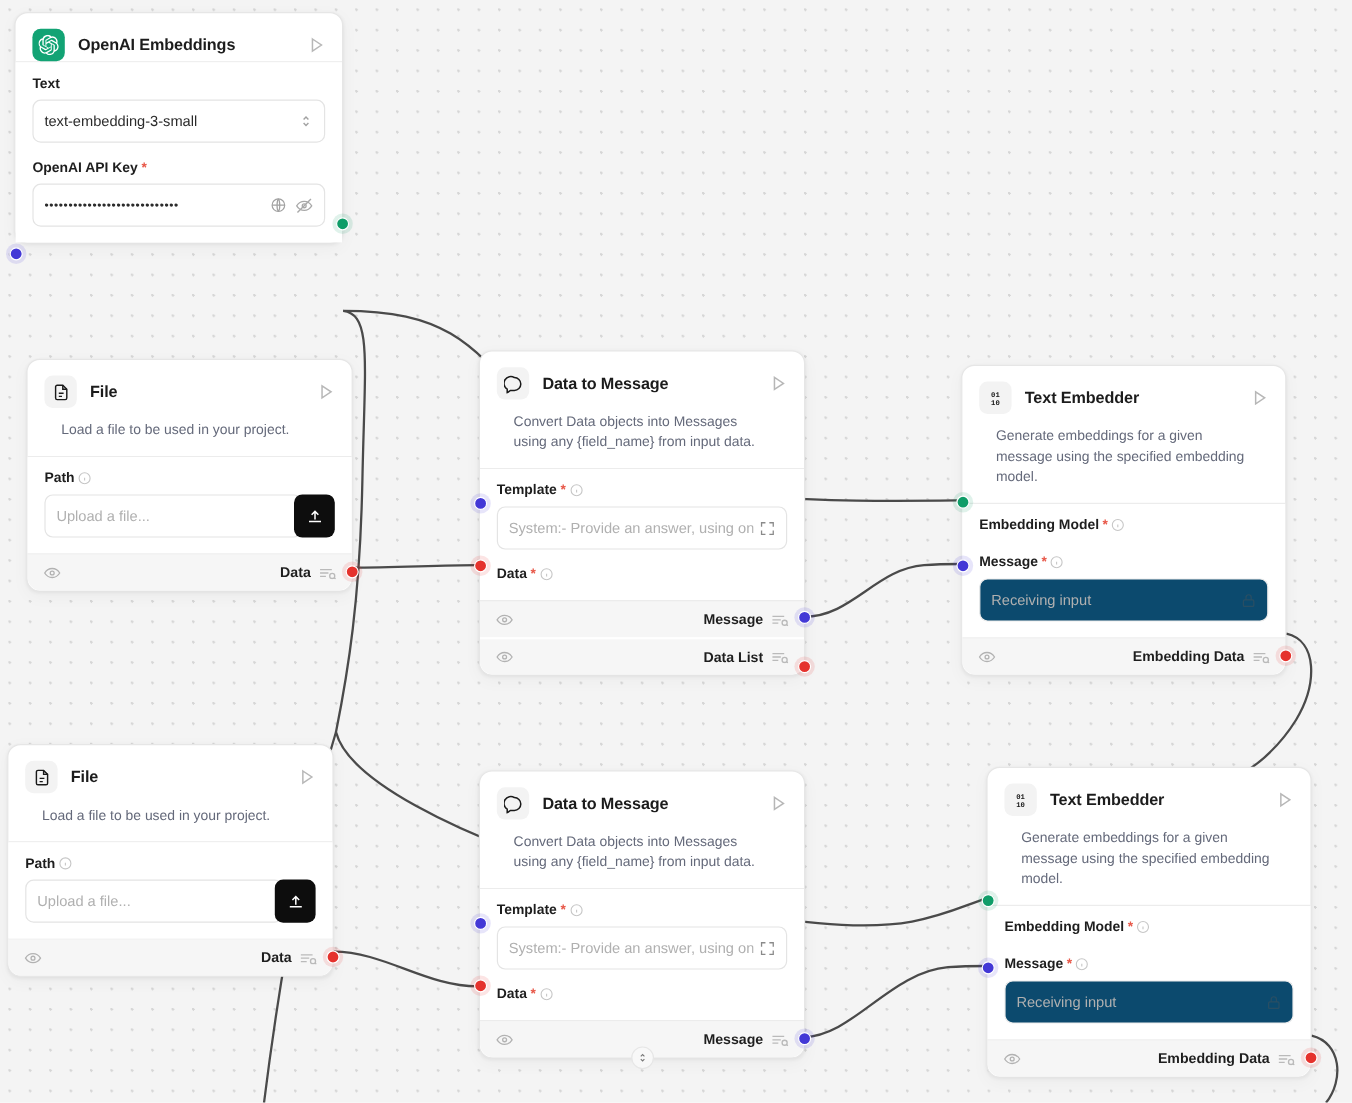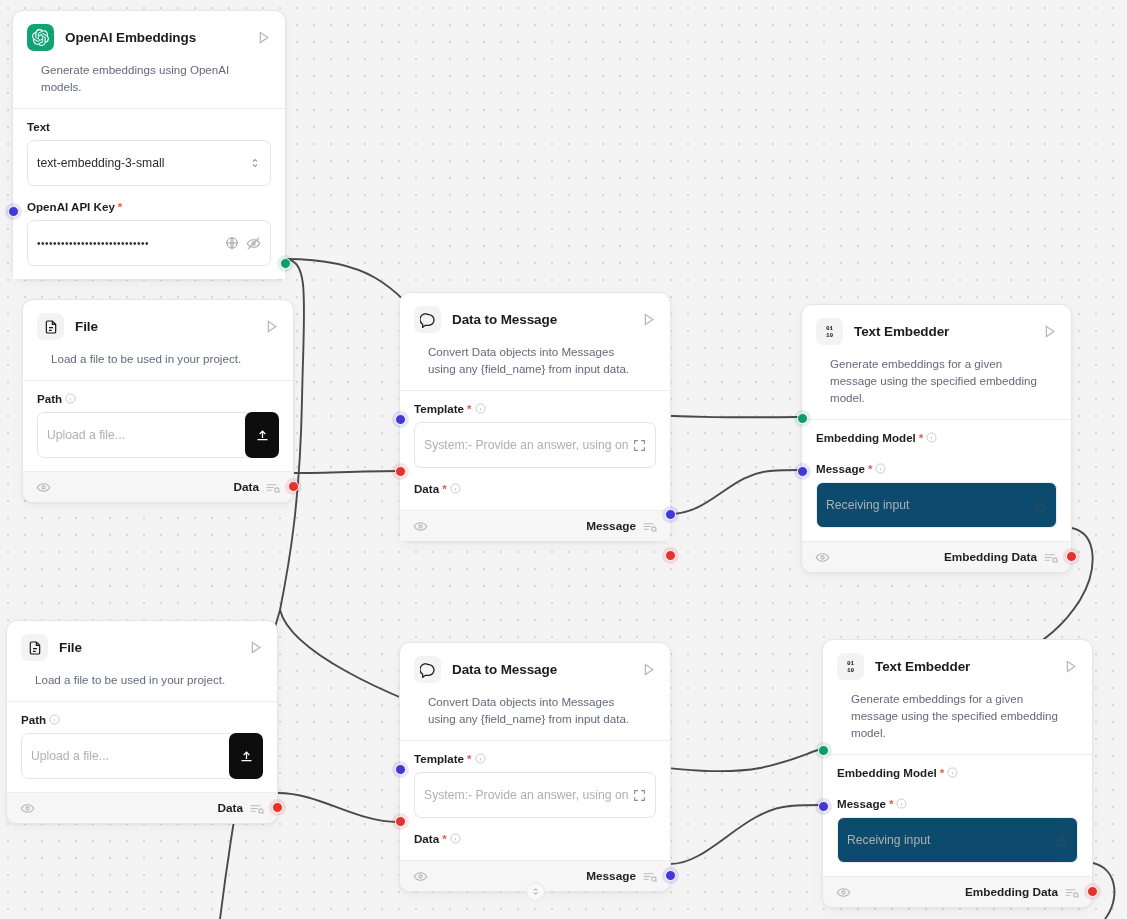--- a/index.html
+++ b/index.html
@@ -52,21 +52,21 @@
 
   .flabel {
     font-size: 11.6px; font-weight: 700; color: #1e1e1e;
     display: flex; align-items: center; gap: 3px;
     margin-bottom: 7px;
   }
   .req { color: #e8594a; font-weight: 700; font-size: 11.5px; }
   .info { width: 11px; height: 11px; opacity: .42; flex: 0 0 auto; }
 
   .input {
-    height: 46px; border: 1px solid #e4e4e4; border-radius: 7px;
+    height: 36px; border: 1px solid #e4e4e4; border-radius: 7px;
     background: #fff; display: flex; align-items: center;
     padding: 0 9px; font-size: 12.2px; color: #2b2b2b;
     overflow: hidden; white-space: nowrap;
   }
   .input.ph { color: #b0b0b0; }
   .input.locked { background: #0c4a6e; border-color: #ececec; }
   .grow { flex: 1 1 auto; overflow: hidden; white-space: nowrap; text-overflow: clip; }
   .trail { display: flex; align-items: center; gap: 7px; flex: 0 0 auto; padding-left: 5px; }
 
   .upload-row { display: flex; align-items: stretch; justify-content: space-between; }
@@ -137,21 +137,20 @@
         <div class="nicon green">
           <svg width="17" height="17" viewBox="0 0 24 24" fill="#fff">
               <path d="M22.28 9.82a5.98 5.98 0 0 0-.52-4.91 6.05 6.05 0 0 0-6.51-2.9A6.07 6.07 0 0 0 4.98 4.18a5.98 5.98 0 0 0-4 2.9 6.05 6.05 0 0 0 .74 7.1 5.98 5.98 0 0 0 .51 4.91 6.05 6.05 0 0 0 6.52 2.9A6.06 6.06 0 0 0 19.02 19.8a5.98 5.98 0 0 0 3.99-2.9 6.05 6.05 0 0 0-.73-7.08Zm-9.02 12.6a4.48 4.48 0 0 1-2.88-1.04l.14-.08 4.78-2.76a.8.8 0 0 0 .4-.68V11.1l2.02 1.17a.07.07 0 0 1 .04.05v5.58a4.5 4.5 0 0 1-4.5 4.52Zm-9.67-4.13a4.47 4.47 0 0 1-.54-3.01l.14.09 4.79 2.76a.77.77 0 0 0 .78 0l5.84-3.37v2.33a.08.08 0 0 1-.03.06L9.75 19.95a4.5 4.5 0 0 1-6.14-1.65Zm-1.26-10.4a4.47 4.47 0 0 1 2.34-1.97v5.68a.77.77 0 0 0 .39.68l5.81 3.35-2.02 1.17a.07.07 0 0 1-.07 0l-4.83-2.78a4.5 4.5 0 0 1-1.62-6.13Zm16.6 3.87-5.83-3.38L15.1 7.2a.07.07 0 0 1 .07 0l4.83 2.79a4.5 4.5 0 0 1-.68 8.11v-5.68a.78.78 0 0 0-.4-.67Zm2.01-3.03-.14-.08-4.78-2.79a.78.78 0 0 0-.79 0L9.4 9.18V6.85a.07.07 0 0 1 .03-.06l4.83-2.78a4.5 4.5 0 0 1 6.68 4.66ZM8.3 13.09l-2.02-1.16a.08.08 0 0 1-.04-.06V6.3a4.5 4.5 0 0 1 7.38-3.45l-.14.08L8.7 5.68a.8.8 0 0 0-.4.68v6.73Zm1.1-2.36 2.6-1.5 2.6 1.5v3l-2.6 1.5-2.6-1.5v-3Z"></path>
             </svg>
         </div>
         <div class="ntitle">OpenAI Embeddings</div>
         <svg class="play" viewBox="0 0 24 24" fill="none" stroke="#555" stroke-width="2">
             <path d="M7 4l12 8-12 8V4z"></path>
           </svg>
       </div>
-      <div class="ndesc">Generate embeddings using OpenAI models.</div>
     </div>
     <div class="divider"></div>
     <div class="body">
       <div class="flabel">
         <span>Text</span>
       </div>
       <div class="input">
         <span class="grow">text-embedding-3-small</span>
         <span class="trail">
           <svg class="info" style="width:12px;height:14px;opacity:.55" viewBox="0 0 24 24" fill="none" stroke="#555" stroke-width="2.4">
@@ -285,20 +284,34 @@
         </svg>
       <div class="out-right">
         <span class="out-name">Message</span>
         <svg class="listicon" viewBox="0 0 20 14" fill="none" stroke="#333" stroke-width="1.6">
             <path d="M1 3h14M1 7h10M1 11h7"></path>
             <circle cx="15.5" cy="10.5" r="3"></circle>
             <path d="M17.8 12.8L19.5 14"></path>
           </svg>
       </div>
     </div>
+    <div class="foot last" style="border-top:2px solid #fff;">
+      <svg class="eye" viewBox="0 0 24 24" fill="none" stroke="#555" stroke-width="1.7">
+          <path d="M2 12s3.6-6 10-6 10 6 10 6-3.6 6-10 6S2 12 2 12z"></path>
+          <circle cx="12" cy="12" r="2.6"></circle>
+        </svg>
+      <div class="out-right">
+        <span class="out-name">Data List</span>
+        <svg class="listicon" viewBox="0 0 20 14" fill="none" stroke="#333" stroke-width="1.6">
+            <path d="M1 3h14M1 7h10M1 11h7"></path>
+            <circle cx="15.5" cy="10.5" r="3"></circle>
+            <path d="M17.8 12.8L19.5 14"></path>
+          </svg>
+      </div>
+    </div>
     <div class="h blue" style="left:-5.5px; top:121px;"></div>
     <div class="h red" style="left:-5.5px; top:173px;"></div>
     <div class="h blue" style="right:-5.5px; top:216px;"></div>
     <div class="h red" style="right:-5.5px; top:257px;"></div>
   </div>
 
   <div class="node" style="left:801px; top:304px; width:271px;">
     <div class="node-head">
       <div class="head-row">
         <div class="nicon">

